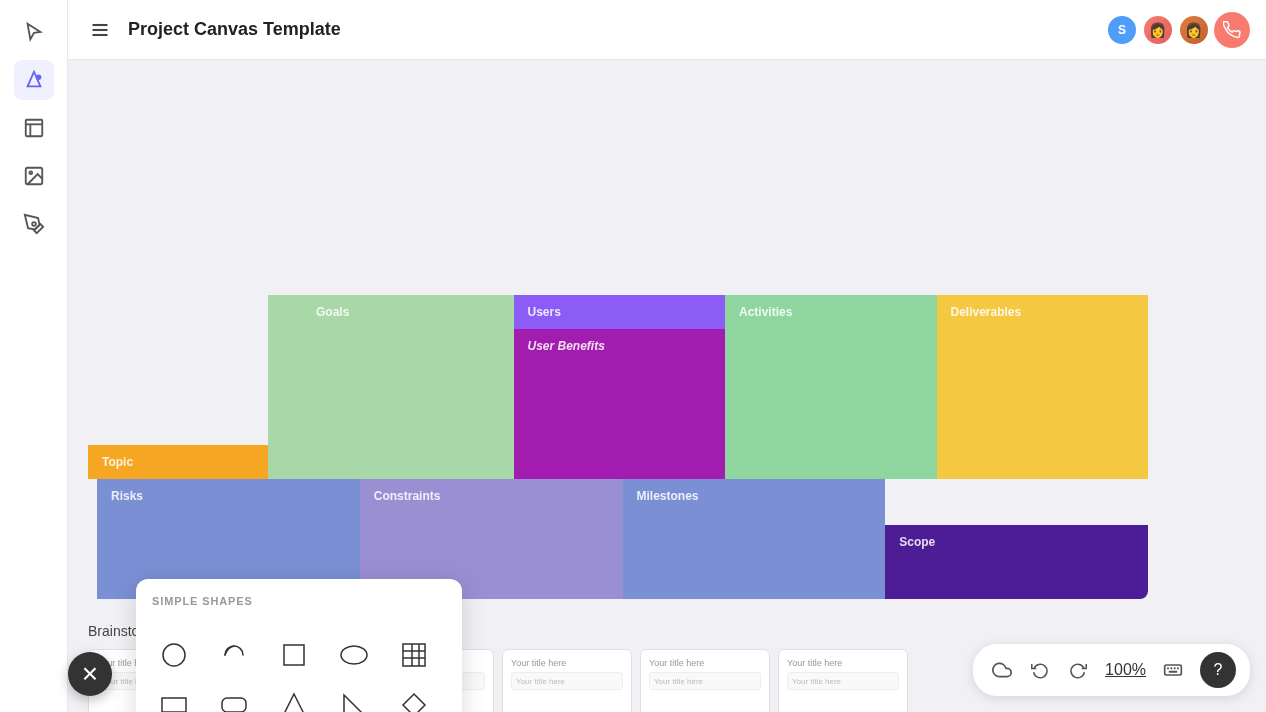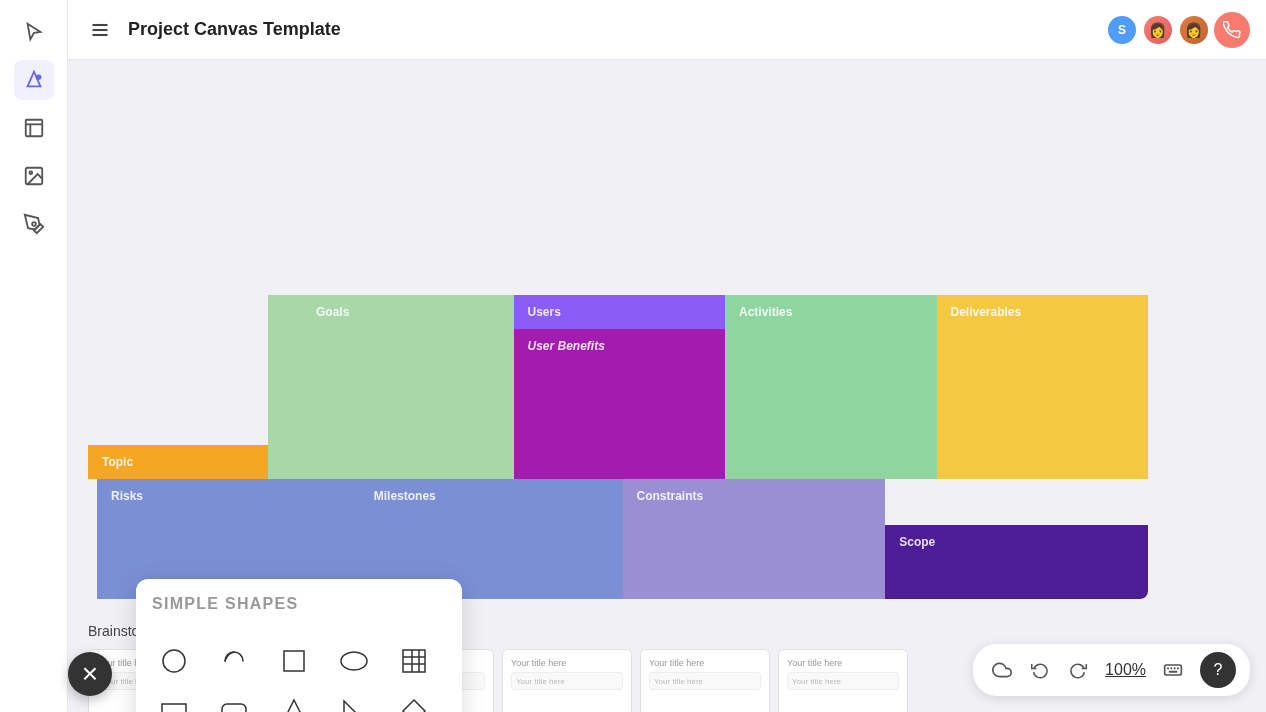--- a/index.html
+++ b/index.html
@@ -205,21 +205,21 @@
       left: 68px;
       top: 490px;
       width: 326px;
       background: #fff;
       border-radius: 12px;
       box-shadow: 0 4px 24px rgba(0,0,0,0.15);
       z-index: 100;
       padding: 16px;
     }
     .shapes-section-title {
-      font-size: 16px;
+      font-size: 11px;
       font-weight: 600;
       color: #999;
       letter-spacing: 0.08em;
       margin-bottom: 26px;
     }
     .shapes-grid {
       display: grid;
       grid-template-columns: repeat(5, 1fr);
       gap: 6px;
       margin-bottom: 14px;
@@ -394,25 +394,25 @@
 
               <div class="canvas-cell cell-deliverables" style="flex:1;"></div>
             </div>
           </div>
         </div>
 
         <div class="bottom-row">
           <div class="canvas-cell cell-risks" style="flex:1;margin-left:9px;">
             <div class="canvas-cell-label">Risks</div>
           </div>
+          <div class="canvas-cell cell-constraints" style="flex:1;">
+            <div class="canvas-cell-label">Constraints</div>
+          </div>
           <div class="canvas-cell cell-milestones" style="flex:1;">
             <div class="canvas-cell-label">Milestones</div>
-          </div>
-          <div class="canvas-cell cell-constraints" style="flex:1;">
-            <div class="canvas-cell-label">Constraints</div>
           </div>
           <div class="canvas-cell cell-scope" style="flex:1;">
             <div class="canvas-cell-label">Scope</div>
           </div>
         </div>
       </div>
 
       <div class="brainstorming-section">
         <div class="brainstorming-label">Brainstorming Space</div>
         <div class="brainstorming-cards">

